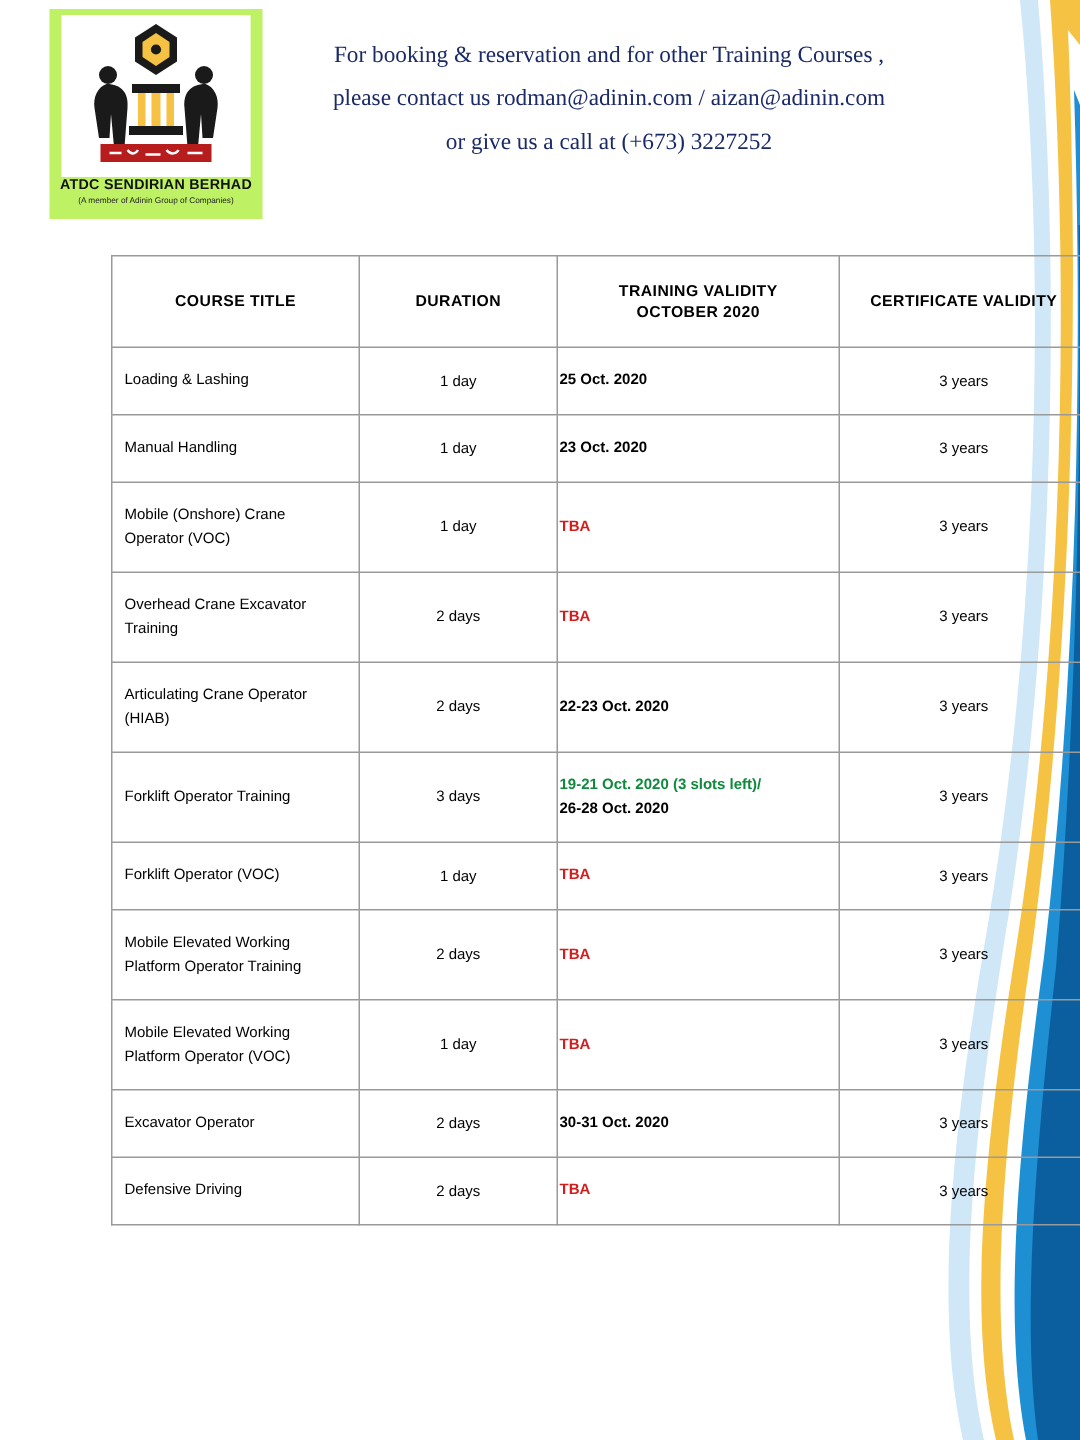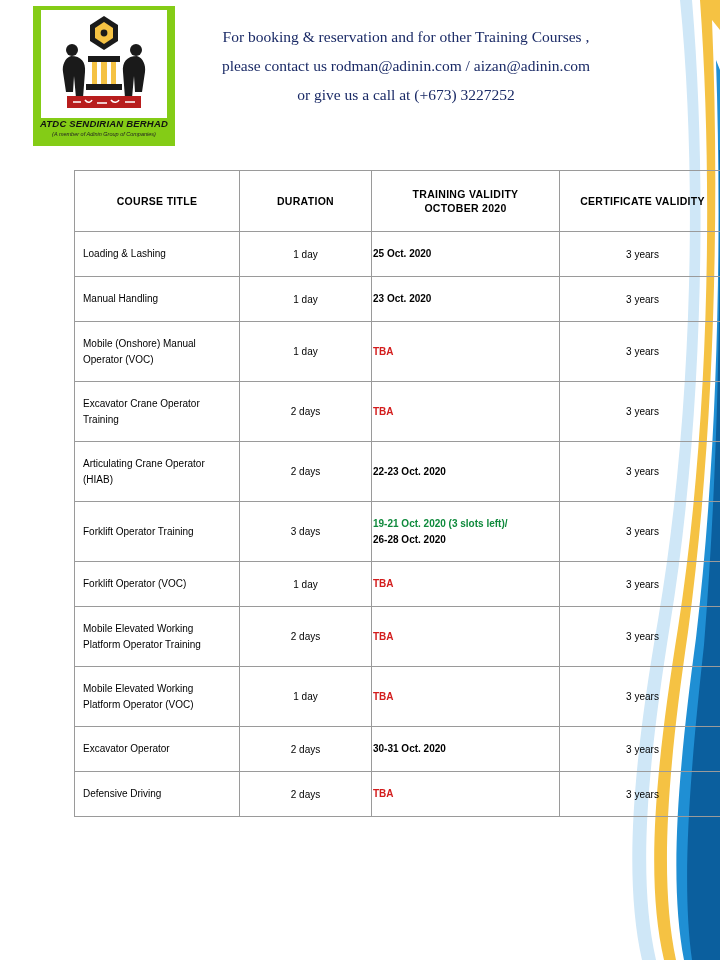--- a/index.html
+++ b/index.html
@@ -33,22 +33,21 @@
     width: 720px;
     height: 150px;
   }
 
   .logo-box {
     position: absolute;
     left: 33px;
     top: 6px;
     width: 142px;
     height: 140px;
-    background: #84cc16;
-    font-style: italic;
+    background: #bef264;
   }
   .logo-emblem {
     position: absolute;
     left: 8px;
     top: 4px;
     width: 126px;
     height: 108px;
     background: #ffffff;
   }
   .logo-name {
@@ -219,27 +218,27 @@
           <td class="sched normal">25 Oct. 2020</td>
           <td class="valid">3 years</td>
         </tr>
         <tr class="h1">
           <td class="title">Manual Handling</td>
           <td class="dur">1 day</td>
           <td class="sched normal">23 Oct. 2020</td>
           <td class="valid">3 years</td>
         </tr>
         <tr class="h2">
-          <td class="title">Mobile  (Onshore)  Manual Operator  (VOC)</td>
-          <td class="dur">1 day</td>
-          <td class="sched tba">TBA</td>
-          <td class="valid">3 years</td>
-        </tr>
-        <tr class="h2">
-          <td class="title">Excavator Crane Operator Training</td>
+          <td class="title">Mobile  (Onshore)  Crane Operator  (VOC)</td>
+          <td class="dur">1 day</td>
+          <td class="sched tba">TBA</td>
+          <td class="valid">3 years</td>
+        </tr>
+        <tr class="h2">
+          <td class="title">Overhead Crane Excavator Training</td>
           <td class="dur">2 days</td>
           <td class="sched tba">TBA</td>
           <td class="valid">3 years</td>
         </tr>
         <tr class="h2">
           <td class="title">Articulating   Crane Operator (HIAB)</td>
           <td class="dur">2 days</td>
           <td class="sched normal">22-23 Oct. 2020</td>
           <td class="valid">3 years</td>
         </tr>

